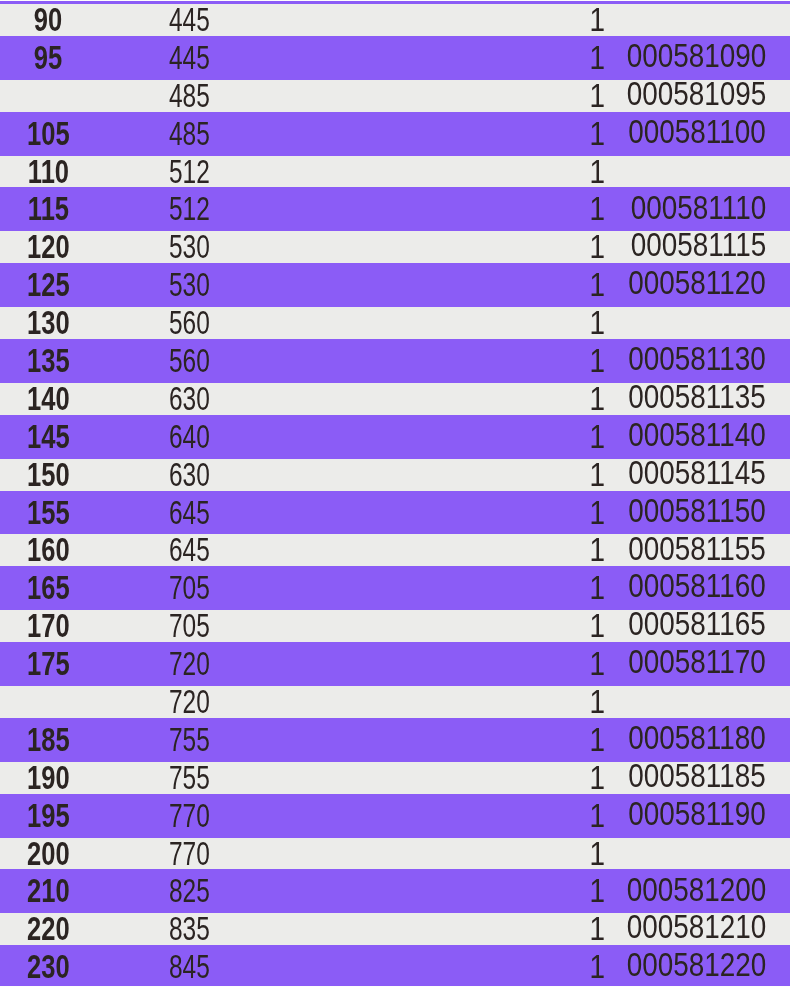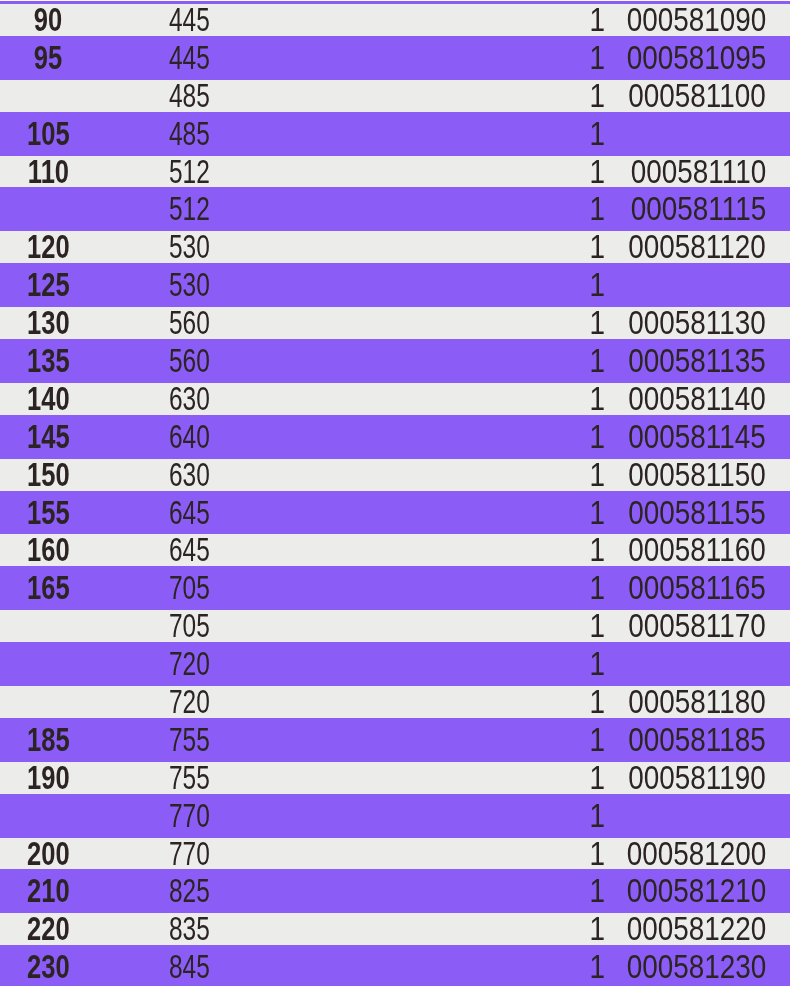--- a/index.html
+++ b/index.html
@@ -43,21 +43,21 @@
     white-space: nowrap;
     z-index: 1;
   }
   .cond { display: inline-block; }
   .c1 { left: 0; width: 96px; text-align: center; font-weight: bold; }
   .c1 .cond { transform: scaleX(0.75); transform-origin: center center; }
   .c2 { left: 169px; }
   .c2 .cond { transform: scaleX(0.72); transform-origin: left center; }
   .c3 { right: 185px; text-align: right; }
   .c3 .cond { transform: scaleX(0.82); transform-origin: right center; }
-  .c4 { right: 24px; text-align: center; }
+  .c4 { right: 24px; text-align: center; margin-top: 36px; }
   .c4 .cond { transform: scaleX(0.82); transform-origin: right center; }
 </style>
 </head>
 <body>
 
 <div class="table">
   <div class="row alt">
     <span class="cell c1"><span class="cond cell-text">90</span></span>
     <span class="cell c2"><span class="cond cell-text">445</span></span>
     <span class="cell c3"><span class="cond cell-text">1</span></span>
@@ -84,20 +84,21 @@
   </div>
 
   <div class="row alt">
     <span class="cell c1"><span class="cond cell-text">110</span></span>
     <span class="cell c2"><span class="cond cell-text">512</span></span>
     <span class="cell c3"><span class="cond cell-text">1</span></span>
     <span class="cell c4"><span class="cond cell-text">000581110</span></span>
   </div>
 
   <div class="row">
+    <span class="cell c1"><span class="cond cell-text">115</span></span>
     <span class="cell c2"><span class="cond cell-text">512</span></span>
     <span class="cell c3"><span class="cond cell-text">1</span></span>
     <span class="cell c4"><span class="cond cell-text">000581115</span></span>
   </div>
 
   <div class="row alt">
     <span class="cell c1"><span class="cond cell-text">120</span></span>
     <span class="cell c2"><span class="cond cell-text">530</span></span>
     <span class="cell c3"><span class="cond cell-text">1</span></span>
     <span class="cell c4"><span class="cond cell-text">000581120</span></span>
@@ -159,26 +160,28 @@
   </div>
 
   <div class="row">
     <span class="cell c1"><span class="cond cell-text">165</span></span>
     <span class="cell c2"><span class="cond cell-text">705</span></span>
     <span class="cell c3"><span class="cond cell-text">1</span></span>
     <span class="cell c4"><span class="cond cell-text">000581165</span></span>
   </div>
 
   <div class="row alt">
+    <span class="cell c1"><span class="cond cell-text">170</span></span>
     <span class="cell c2"><span class="cond cell-text">705</span></span>
     <span class="cell c3"><span class="cond cell-text">1</span></span>
     <span class="cell c4"><span class="cond cell-text">000581170</span></span>
   </div>
 
   <div class="row">
+    <span class="cell c1"><span class="cond cell-text">175</span></span>
     <span class="cell c2"><span class="cond cell-text">720</span></span>
     <span class="cell c3"><span class="cond cell-text">1</span></span>
   </div>
 
   <div class="row alt">
     <span class="cell c2"><span class="cond cell-text">720</span></span>
     <span class="cell c3"><span class="cond cell-text">1</span></span>
     <span class="cell c4"><span class="cond cell-text">000581180</span></span>
   </div>
 
@@ -190,20 +193,21 @@
   </div>
 
   <div class="row alt">
     <span class="cell c1"><span class="cond cell-text">190</span></span>
     <span class="cell c2"><span class="cond cell-text">755</span></span>
     <span class="cell c3"><span class="cond cell-text">1</span></span>
     <span class="cell c4"><span class="cond cell-text">000581190</span></span>
   </div>
 
   <div class="row">
+    <span class="cell c1"><span class="cond cell-text">195</span></span>
     <span class="cell c2"><span class="cond cell-text">770</span></span>
     <span class="cell c3"><span class="cond cell-text">1</span></span>
   </div>
 
   <div class="row alt">
     <span class="cell c1"><span class="cond cell-text">200</span></span>
     <span class="cell c2"><span class="cond cell-text">770</span></span>
     <span class="cell c3"><span class="cond cell-text">1</span></span>
     <span class="cell c4"><span class="cond cell-text">000581200</span></span>
   </div>

